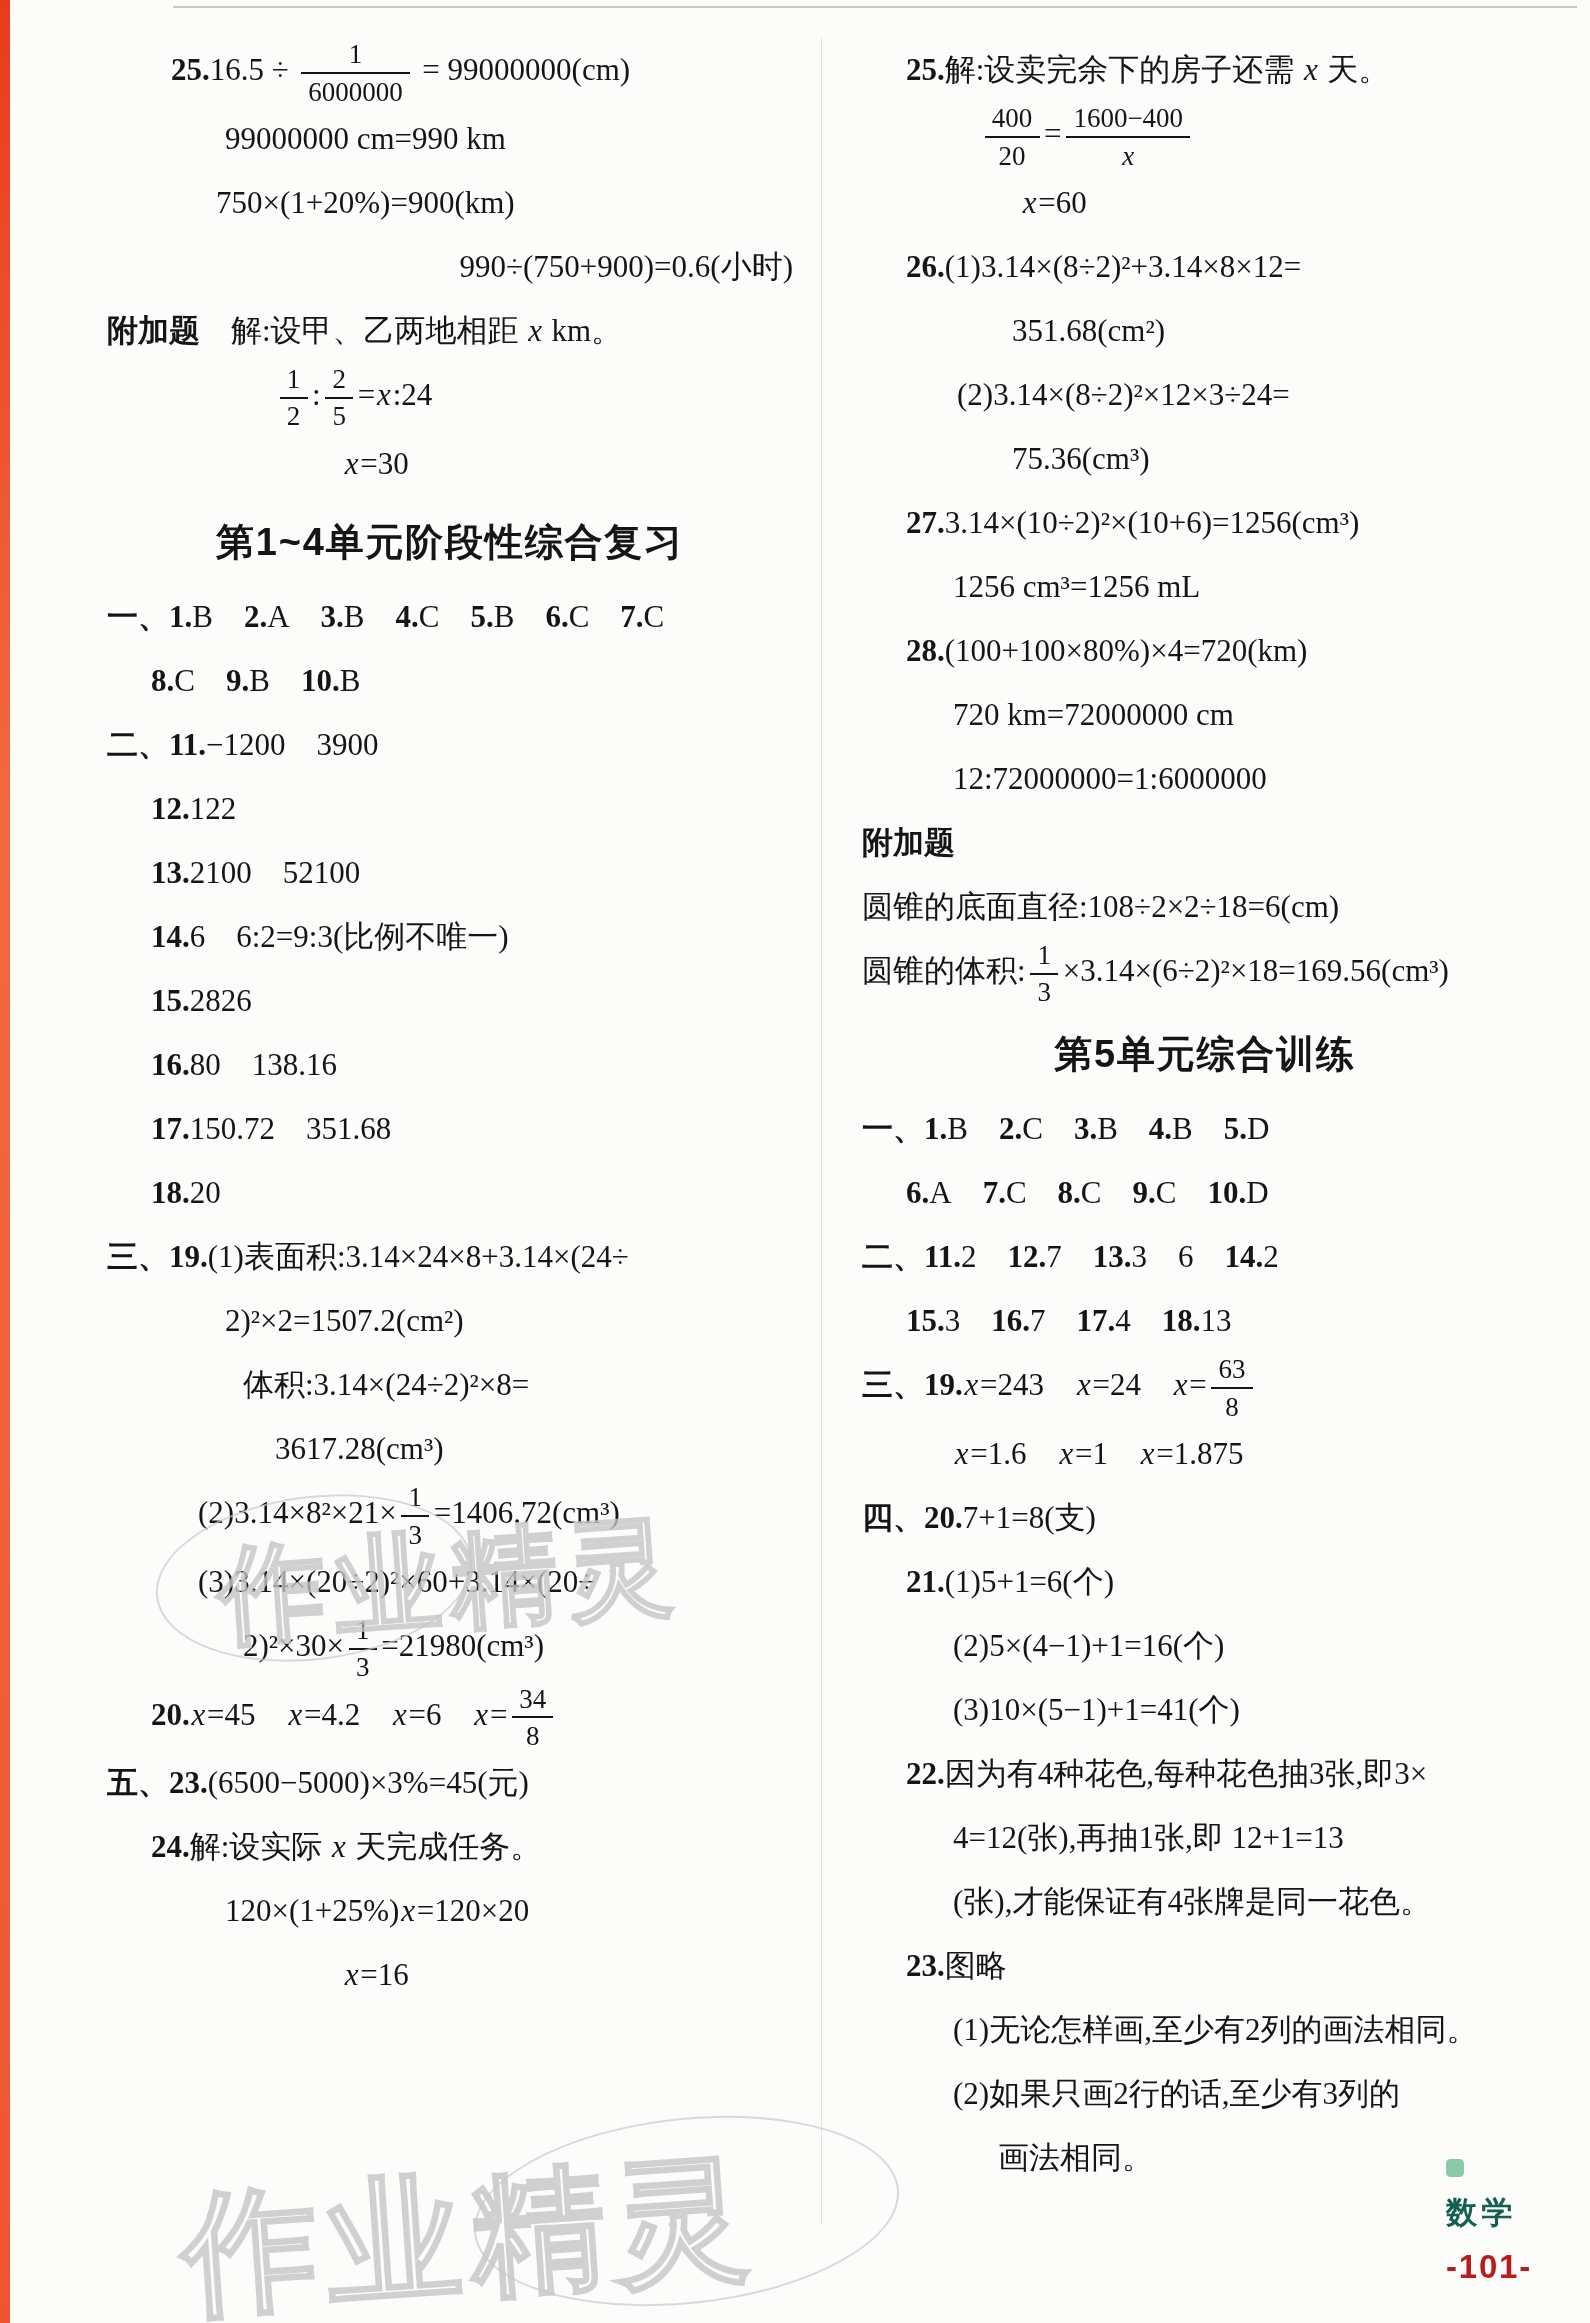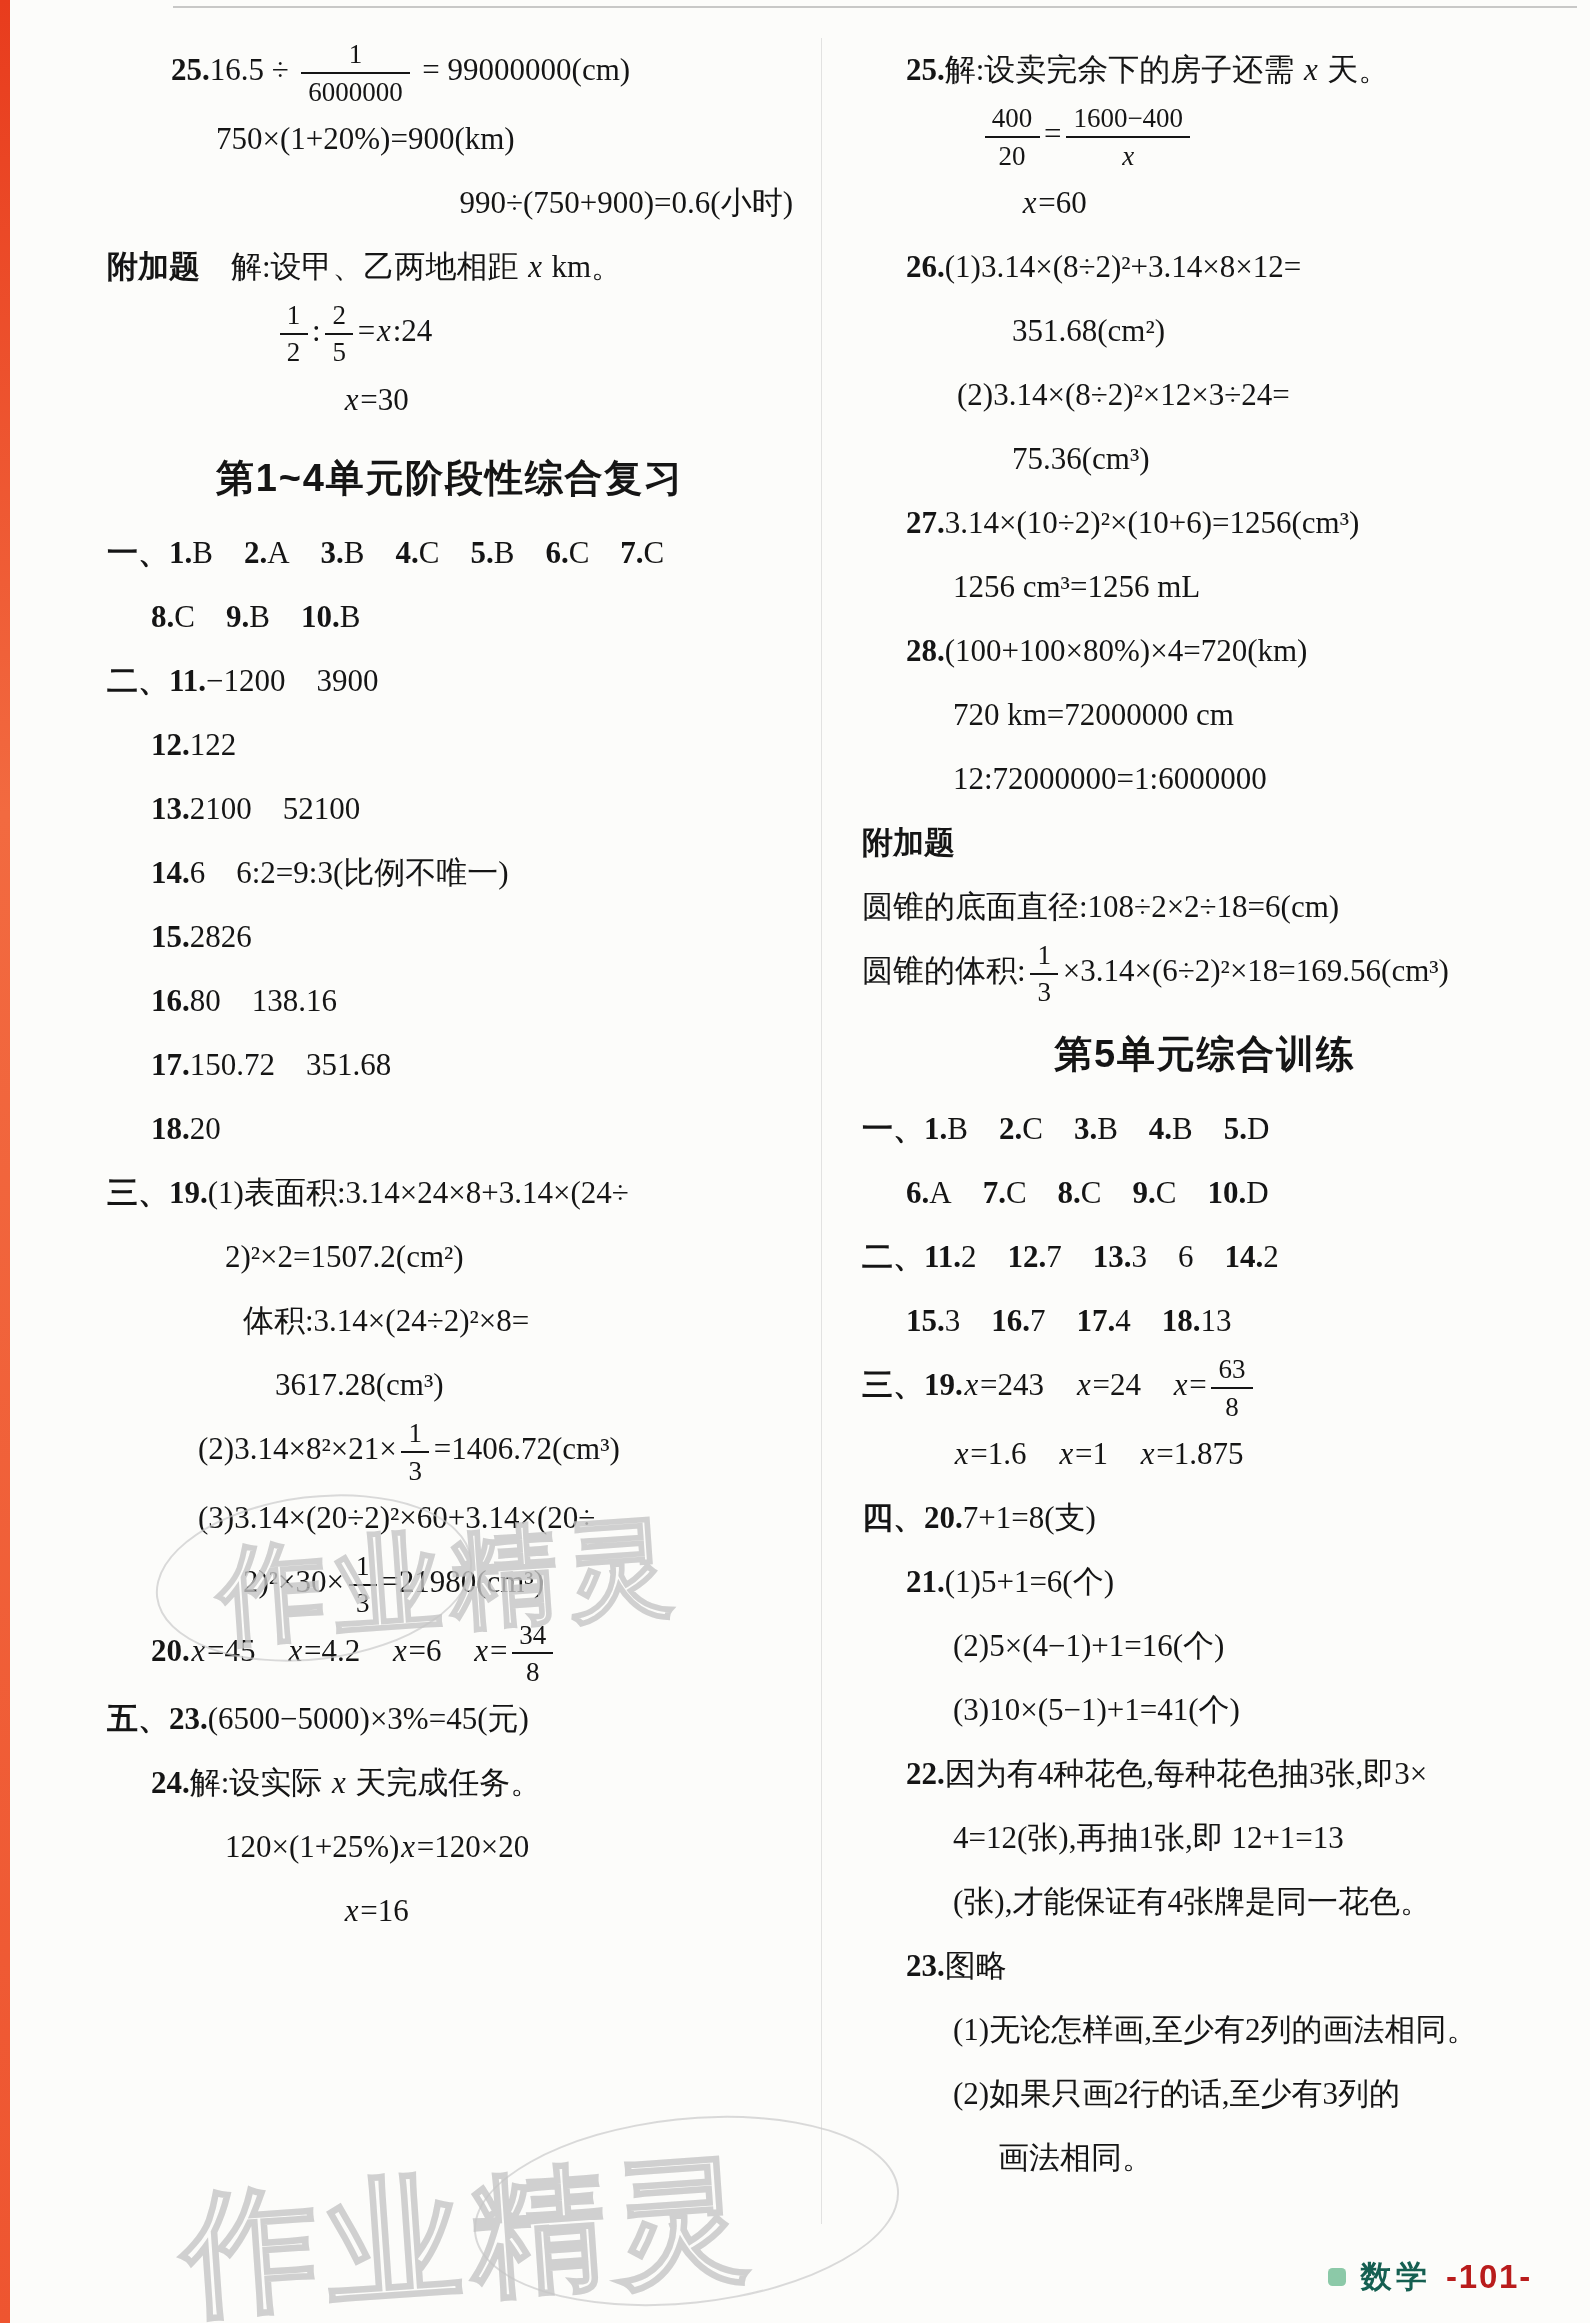--- a/index.html
+++ b/index.html
@@ -55,38 +55,40 @@
   }
   .wm1 { left:218px; top:1509px; font-size:107px; }
   .wm2 { left:182px; top:2146px; font-size:135px; }
   .wm-ellipse {
     position:absolute; z-index:4; pointer-events:none;
     border:2.7px solid #cbcbcb; border-radius:50%; opacity:.7;
   }
   .ellipse1 { left:155px; top:1496px; width:318px; height:164px; transform:rotate(-7deg); }
   .ellipse2 { left:473px; top:2118px; width:427px; height:186px; transform:rotate(-6deg); }
   .footer {
-    position:absolute; right:58px; bottom:26px;
-    display:flex; align-items:center; gap:14.5px;
+    position:absolute; right:58px; bottom:38px;
+    display:flex; align-items:flex-start; gap:14.5px;
     font-family:"Liberation Sans","DejaVu Sans",sans-serif;
+    flex-direction:column;
   }
   .footer .mark { width:18px; height:18px; background:#8cc9a8; border-radius:4.5px; }
   .footer .subject { font-size:31px; font-weight:700; color:#155f51; letter-spacing:4.5px; }
   .footer .pageno { font-size:33px; font-weight:700; color:#b91c1c; letter-spacing:1.8px; }
 </style>
 </head>
 <body>
 
 <div class="spine"></div>
 <div class="topline"></div>
 <div class="coldiv"></div>
 
 <div class="content">
   <div class="col">
       <div class="line" style="padding-left: 64px;"><b>25.</b>16.5 ÷ <span class="frac"><span class="fn">1</span><span class="fd">6000000</span></span> = 99000000(cm)</div>
+      <div class="line" style="padding-left: 118px;">99000000 cm=990 km</div>
       <div class="line" style="padding-left: 109px;">750×(1+20%)=900(km)</div>
       <div class="line" style="padding-left: 109px; text-align: right;">990÷(750+900)=0.6(小时)</div>
       <div class="line"><b>附加题</b> 解:设甲、乙两地相距 <i>x</i> km。</div>
       <div class="line" style="padding-left: 168px;"><span class="frac"><span class="fn">1</span><span class="fd">2</span></span>:<span class="frac"><span class="fn">2</span><span class="fd">5</span></span>=<i>x</i>:24</div>
       <div class="line" style="padding-left: 236px;"><i>x</i>=30</div>
       <div class="heading">第1~4单元阶段性综合复习</div>
       <div class="line"><b>一、1.</b>B <b>2.</b>A <b>3.</b>B <b>4.</b>C <b>5.</b>B <b>6.</b>C <b>7.</b>C</div>
       <div class="line" style="padding-left: 44px;"><b>8.</b>C <b>9.</b>B <b>10.</b>B</div>
       <div class="line"><b>二、11.</b>−1200 3900</div>
       <div class="line" style="padding-left: 44px;"><b>12.</b>122</div>

